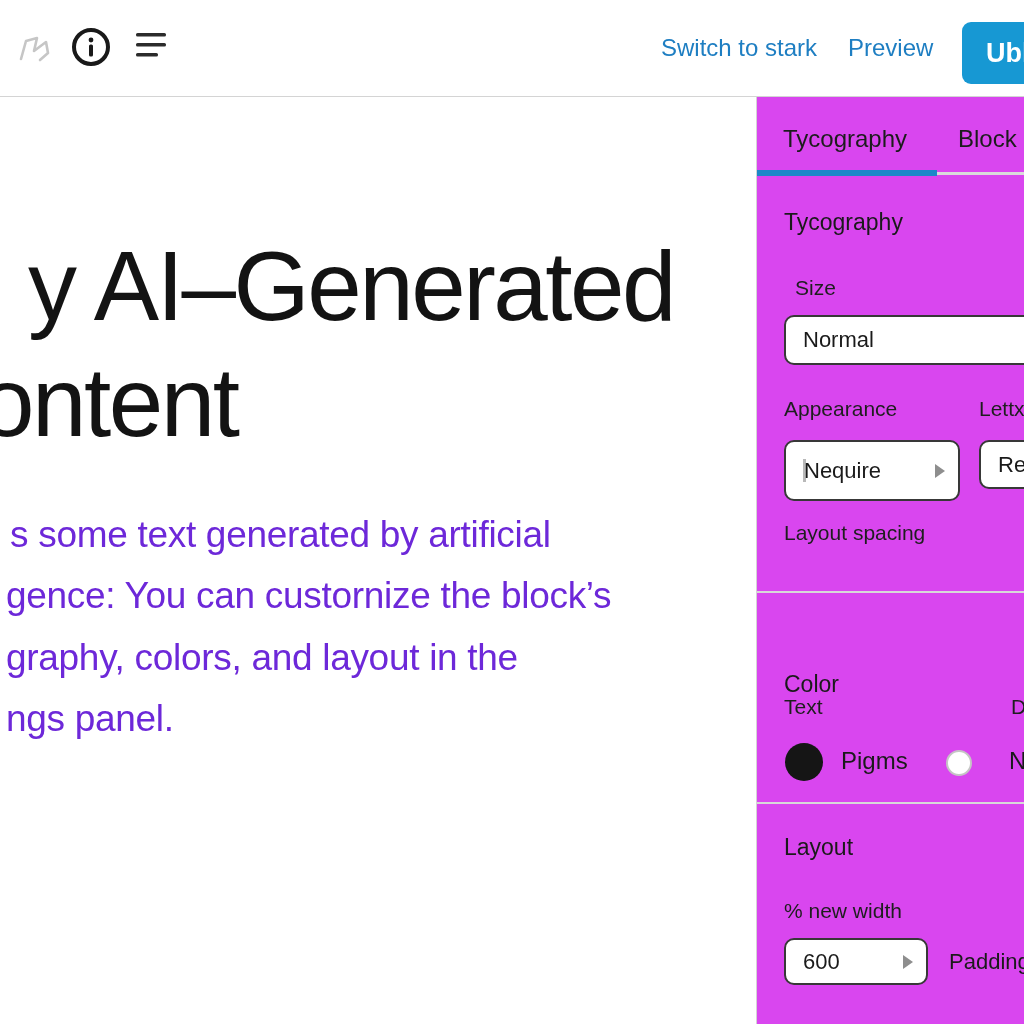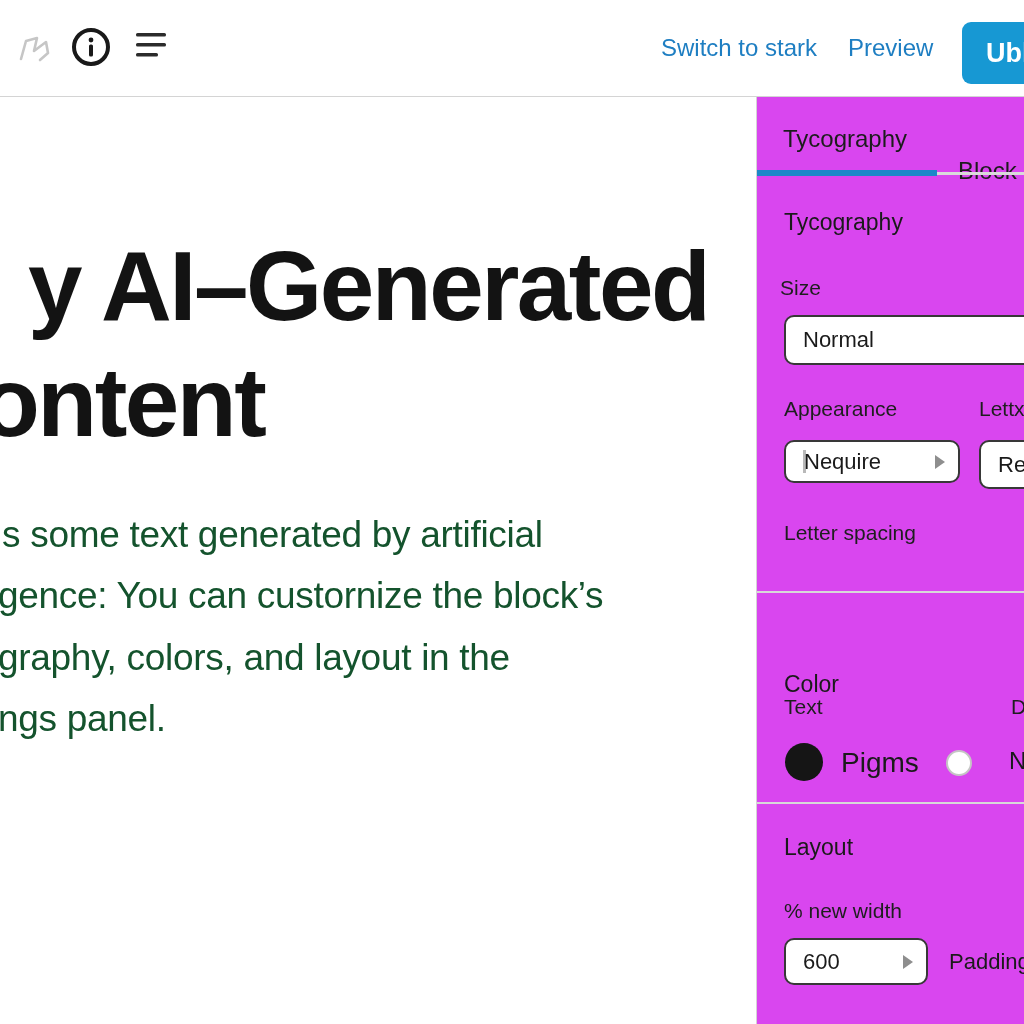--- a/index.html
+++ b/index.html
@@ -10,22 +10,22 @@
   
   #topbar{left:0;top:0;width:1024px;height:96px;background:#fff;border-bottom:1px solid #d4d4d4;}
   .tb-icon{display:flex;align-items:center;justify-content:center;}
   .tb-link{font-size:24px;color:#1e7ec2;white-space:nowrap;cursor:pointer;}
   #primary-btn{left:962px;top:22px;width:120px;height:62px;background:#1798d3;border-radius:9px;
                color:#fff;font-size:27px;font-weight:bold;display:flex;align-items:center;
                padding-left:24px;box-sizing:border-box;}
 
   
   #canvas{left:0;top:97px;width:755px;height:927px;background:#fff;overflow:hidden;}
-  .h1line{font-size:98px;font-weight:bold;letter-spacing:-2.5px;color:#131313;white-space:nowrap;line-height:1;}
-  .pline{font-size:37px;color:#14532d;letter-spacing:-0.3px;white-space:nowrap;line-height:1;}
+  .h1line{font-size:98px;font-weight:normal;letter-spacing:-2.5px;color:#131313;white-space:nowrap;line-height:1;}
+  .pline{font-size:37px;color:#6d28d9;letter-spacing:-0.3px;white-space:nowrap;line-height:1;margin-left:8px;}
 
   
   #sidebar{left:756px;top:97px;width:268px;height:927px;background:#d946ef;border-left:1px solid #d4d4d4;overflow:hidden;}
   .tab-label{font-size:24px;color:#1c1c1c;white-space:nowrap;cursor:pointer;}
   .panel-title{font-size:23px;font-weight:500;color:#1a1a1a;white-space:nowrap;}
   .field-label{font-size:21px;color:#1e1e1e;white-space:nowrap;}
   .select{box-sizing:border-box;border:2px solid #383838;border-radius:10px;background:#fff;
           display:flex;align-items:center;padding-left:17px;font-size:22px;color:#1a1a1a;
           white-space:nowrap;cursor:pointer;}
   .sel-arrow{position:absolute;right:13px;top:50%;margin-top:-7px;width:0;height:0;
@@ -82,55 +82,55 @@
       <div class="abs pline" style="left:2px;top:419px;">s some text generated by artificial</div>
       <div class="abs pline" style="left:-2px;top:480px;">gence: You can custornize the block’s</div>
       <div class="abs pline" style="left:-2px;top:542px;">graphy, colors, and layout in the</div>
       <div class="abs pline" style="left:-2px;top:603px;">ngs panel.</div>
     </div>
   </div>
 
   <div id="sidebar" class="abs">
 
     <div class="abs tab-label" style="left:26px;top:28px;">Tycography</div>
-    <div class="abs tab-label" style="left:201px;top:28px;margin-top:32px;">Block</div>
+    <div class="abs tab-label" style="left:201px;top:28px;">Block</div>
     <div class="abs" style="left:0;top:73px;width:180px;height:6px;background:#1d87c9;"></div>
     <div class="abs" style="left:180px;top:75px;width:88px;height:3px;background:#dadada;"></div>
 
     <div class="abs panel-title" style="left:27px;top:112px;">Tycography</div>
 
-    <div class="abs field-label" style="left:23px;top:179px;">Size</div>
+    <div class="abs field-label" style="left:38px;top:179px;">Size</div>
     <div class="abs select" style="left:27px;top:218px;width:292px;height:50px;">
       <span>Normal</span>
     </div>
 
     <div class="abs field-label" style="left:27px;top:300px;">Appearance</div>
     <div class="abs field-label" style="left:222px;top:300px;">Lettx</div>
 
-    <div class="abs select" style="left:27px;top:343px;width:176px;height:43px;align-items:center;">
+    <div class="abs select" style="left:27px;top:343px;width:176px;height:61px;align-items:center;">
       <span class="cursor-bar"></span>
       <span>Nequire</span>
       <span class="sel-arrow"></span>
     </div>
 
     <div class="abs select" style="left:222px;top:343px;width:110px;height:49px;">
       <span>Re</span>
     </div>
 
-    <div class="abs field-label" style="left:27px;top:424px;">Letter spacing</div>
+    <div class="abs field-label" style="left:27px;top:424px;">Layout spacing</div>
 
     <div class="abs divider" style="top:494px;"></div>
 
     <div class="abs panel-title" style="left:27px;top:526px;margin-top:48px;">Color</div>
 
     <div class="abs field-label" style="left:27px;top:598px;">Text</div>
     <div class="abs field-label" style="left:254px;top:598px;">D</div>
 
     <div class="abs" style="left:28px;top:646px;width:38px;height:38px;border-radius:50%;background:#151515;"></div>
-    <div class="abs" style="left:84px;top:650px;font-size:28px;color:#1a1a1a;">Pigms</div>
+    <div class="abs" style="left:84px;top:650px;font-size:24px;color:#1a1a1a;">Pigms</div>
 
     <div class="abs" style="left:189px;top:653px;width:26px;height:26px;border-radius:50%;background:#fff;border:2px solid #c5c5c5;box-sizing:border-box;"></div>
     <div class="abs" style="left:252px;top:650px;font-size:24px;color:#1a1a1a;">N</div>
 
     <div class="abs divider" style="top:705px;"></div>
 
     <div class="abs panel-title" style="left:27px;top:737px;">Layout</div>
 
     <div class="abs field-label" style="left:27px;top:802px;">% new width</div>
 

